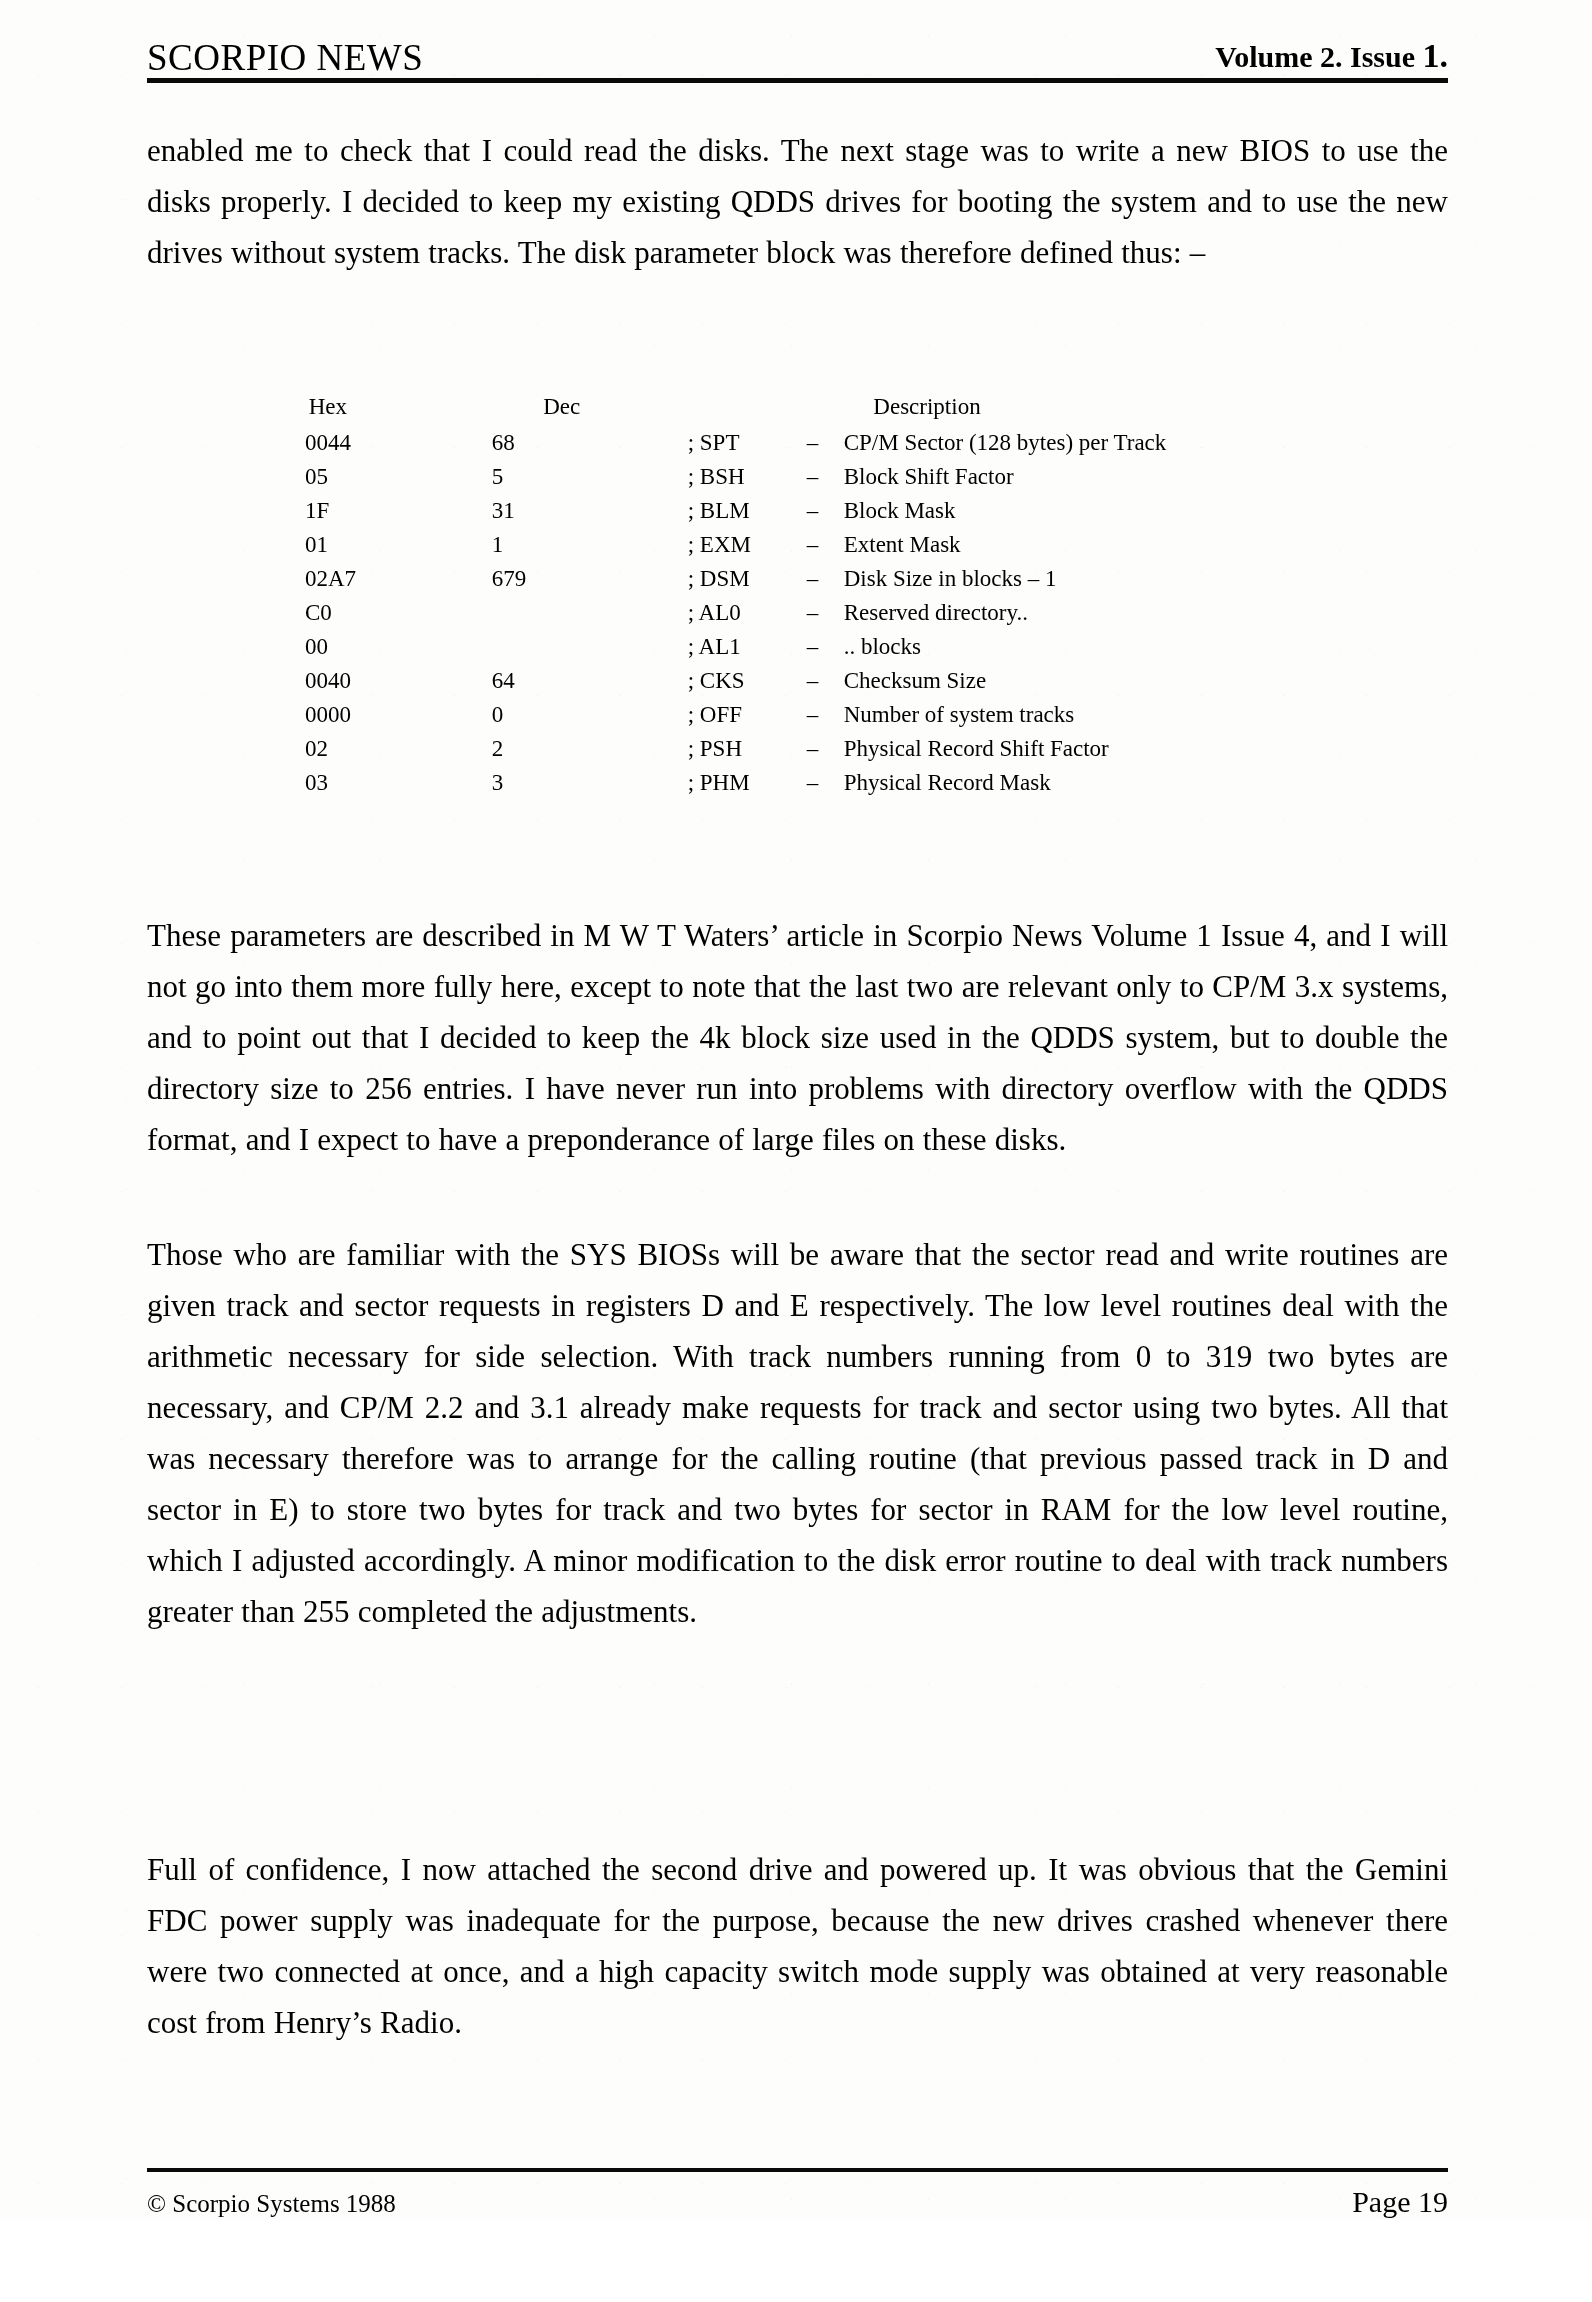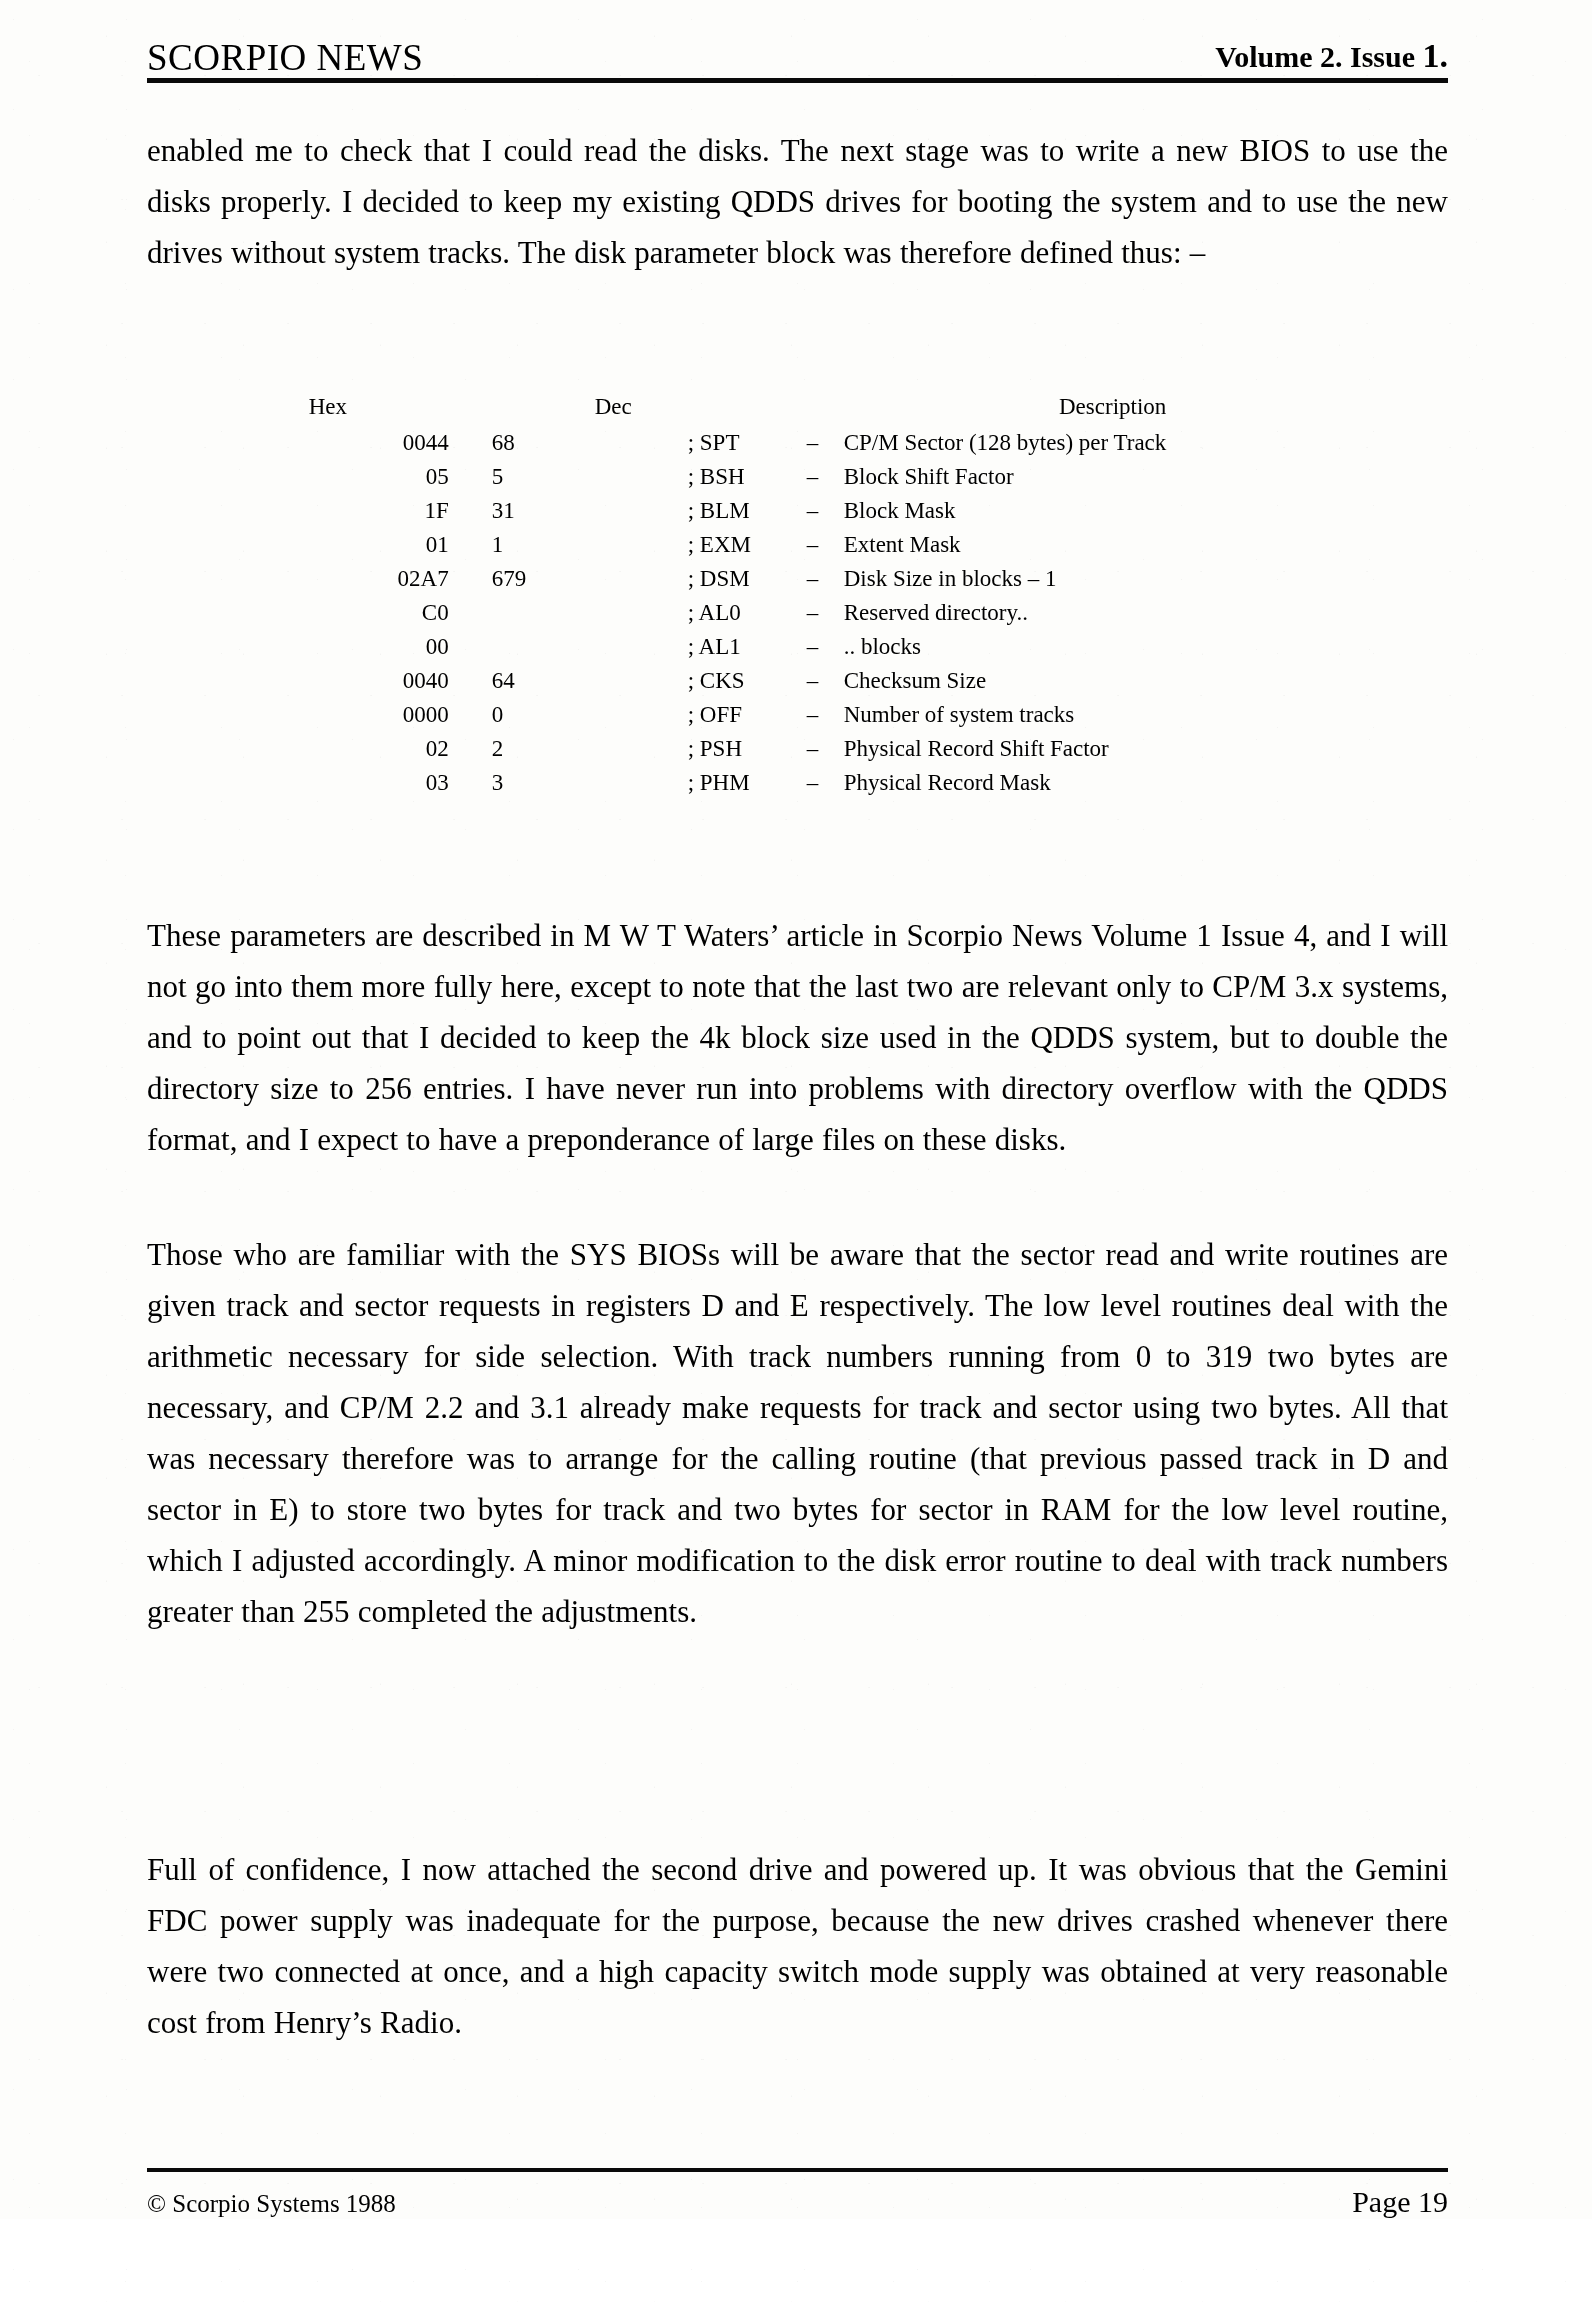--- a/index.html
+++ b/index.html
@@ -96,27 +96,27 @@
   }
   .dpb-table td, .dpb-table th {
     padding: 0;
     font-weight: 400;
     white-space: nowrap;
     vertical-align: baseline;
     font-size: 23px;
     line-height: 34px;
   }
   .dpb-table th {
-    text-align: right;
+    text-align: center;
     font-weight: 400;
     padding-bottom: 1.9px;
   }
   .col-hex {
     width: 140px;
-    text-align: right;
+    text-align: left;
     padding-right: 0 !important;
   }
   th.col-hex {
     text-align: left !important;
     padding-left: 3.7px;
     margin-left: 48px;
   }
   .col-dec {
     width: 140px;
     text-align: left;

